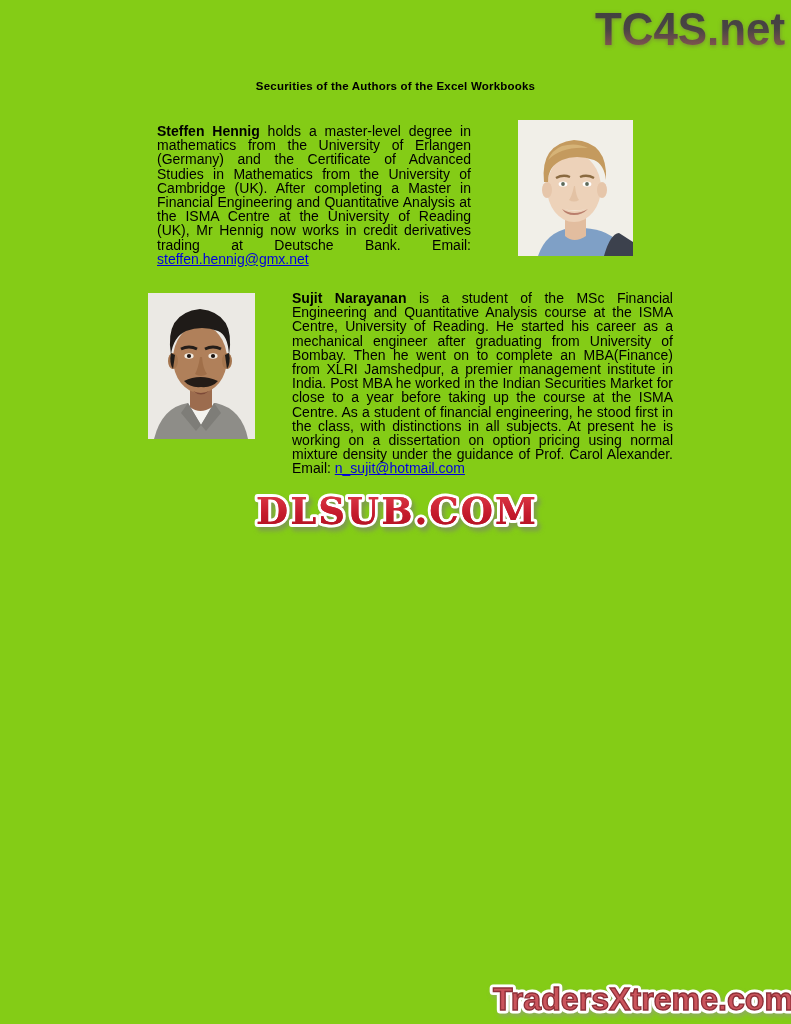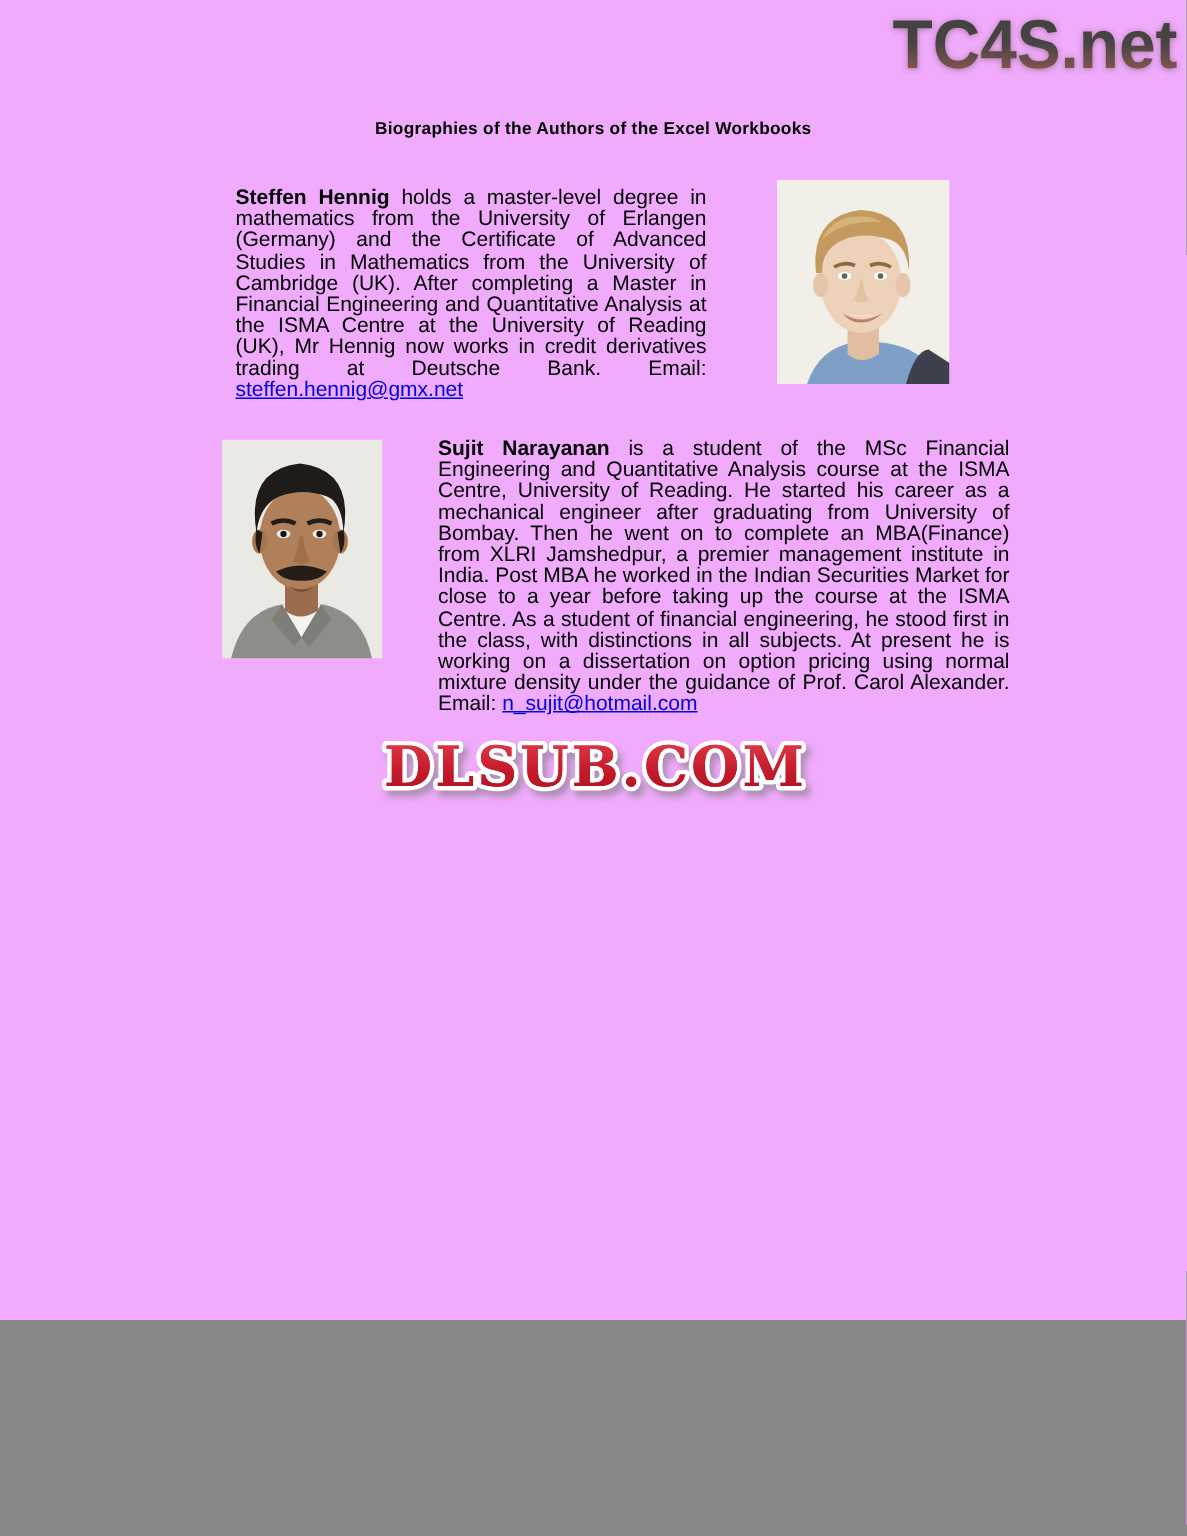--- a/index.html
+++ b/index.html
@@ -1,20 +1,20 @@
 <!DOCTYPE html>
 <html><head>
 <meta charset="utf-8">
 <style>
   html,body{margin:0;padding:0;background:#888;}
   .page{
     position:relative;
-    width:791px;height:880px;
+    width:791px;height:1024px;
     margin:0 auto;
-    background:#f0abfc;
+    background:#84cc16;
     font-family:"Liberation Sans", sans-serif;
     color:#000;
     overflow:hidden;
   }
   
   .tc4s-wrap{position:absolute;top:2px;left:591px;width:198px;height:54px;}
   
   .doc-title{
     position:absolute;top:80px;left:0;width:100%;
     text-align:center;font-size:11.5px;font-weight:bold;
@@ -74,21 +74,21 @@
         </linearGradient>
         <filter id="tcBlur" x="-20%" y="-20%" width="140%" height="140%">
           <feGaussianBlur stdDeviation="2.2"></feGaussianBlur>
         </filter>
       </defs>
       <text x="4" y="44" font-size="46" textLength="190" lengthAdjust="spacingAndGlyphs" fill="#6b5550" opacity="0.55" filter="url(#tcBlur)">TC4S.net</text>
       <text x="4" y="43" font-size="46" textLength="190" lengthAdjust="spacingAndGlyphs" fill="url(#tc4sGrad)">TC4S.net</text>
     </svg>
   </div>
 
-  <div class="doc-title">Biographies of the Authors of the Excel Workbooks</div>
+  <div class="doc-title">Securities of the Authors of the Excel Workbooks</div>
 
   <div class="bio-text bio-steffen">
     <b>Steffen Hennig</b><span> holds a master-level degree in mathematics from the University of Erlangen (Germany) and the Certificate of Advanced Studies in Mathematics from the University of Cambridge (UK). After completing a Master in Financial Engineering and Quantitative Analysis at the ISMA Centre at the University of Reading (UK), Mr Hennig now works in credit derivatives trading at Deutsche Bank. Email: </span><a class="email-link">steffen.hennig@gmx.net</a>
   </div>
 
   <div class="photo photo-steffen">
     <svg width="115" height="136" viewBox="0 0 115 136">
       <rect x="0" y="0" width="115" height="136" fill="#f1efe8"></rect>
 
       <path d="M20 136 Q28 112 52 108 Q86 106 100 122 L104 136 Z" fill="#7fa0c6"></path>

